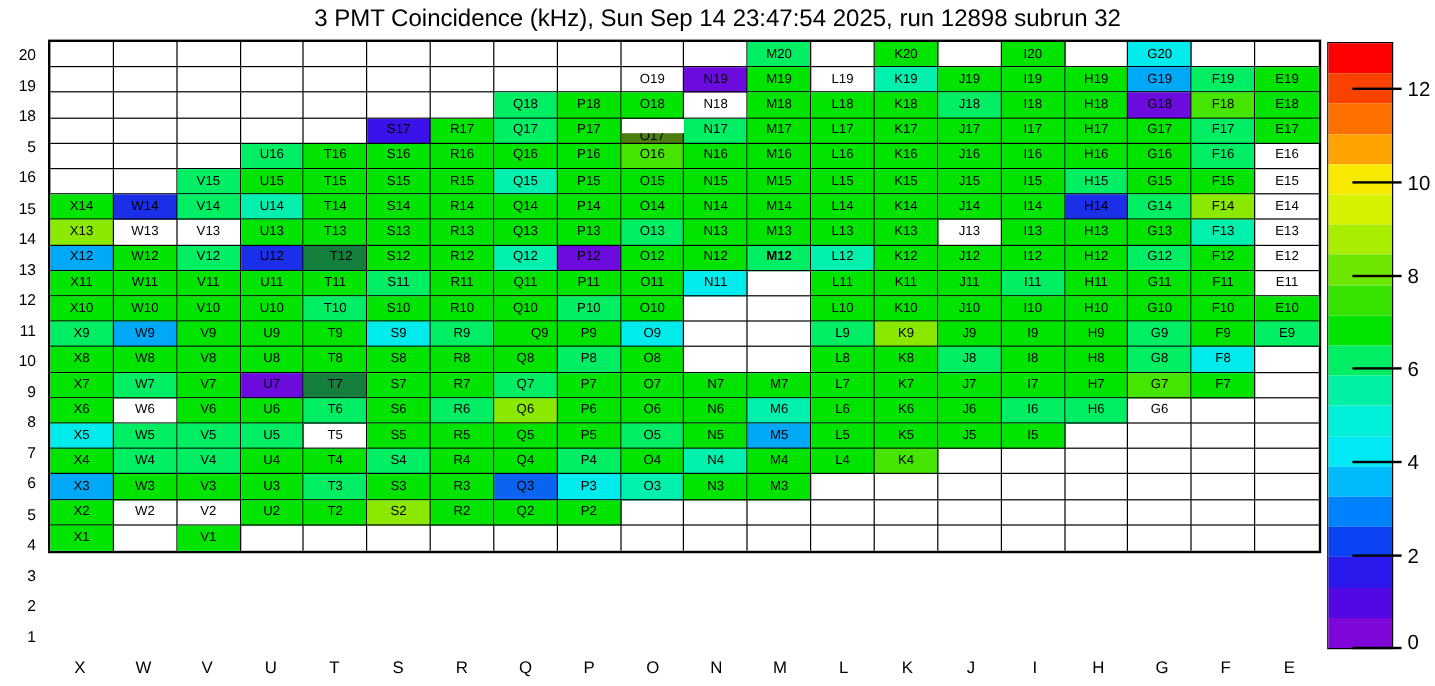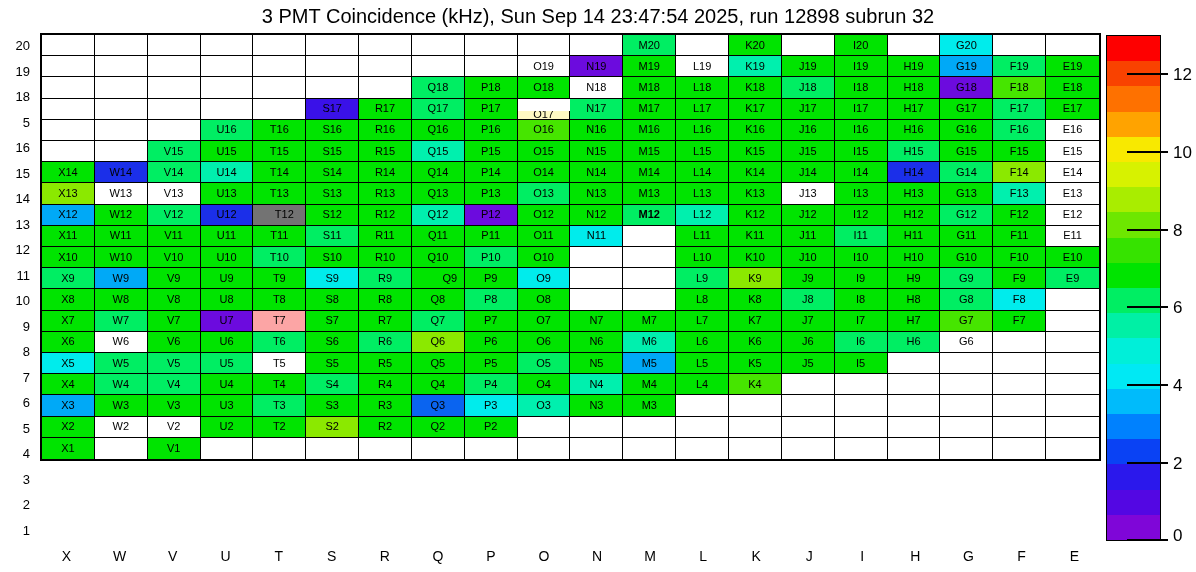--- a/index.html
+++ b/index.html
@@ -201,21 +201,21 @@
     </div>
     <div class="cell" style="background: rgb(0, 228, 0);">
       <span>R17</span>
     </div>
     <div class="cell" style="background: rgb(0, 238, 99);">
       <span>Q17</span>
     </div>
     <div class="cell" style="background: rgb(0, 228, 0);">
       <span>P17</span>
     </div>
-    <div class="cell" style="background: #fef9c3; margin-top: 12px;">
+    <div class="cell" style="background: #4d7c0f; margin-top: 12px;">
       <span>O17</span>
     </div>
     <div class="cell" style="background: rgb(0, 238, 99);">
       <span>N17</span>
     </div>
     <div class="cell" style="background: rgb(0, 228, 0);">
       <span>M17</span>
     </div>
     <div class="cell" style="background: rgb(0, 228, 0);">
       <span>L17</span>
@@ -476,21 +476,21 @@
     </div>
     <div class="cell" style="background: rgb(0, 228, 0);">
       <span>W12</span>
     </div>
     <div class="cell" style="background: rgb(0, 238, 99);">
       <span>V12</span>
     </div>
     <div class="cell" style="background: rgb(27, 47, 233);">
       <span>U12</span>
     </div>
-    <div class="cell" style="background: #737373; padding-left: 10px;">
+    <div class="cell" style="background: #15803d; padding-left: 10px;">
       <span>T12</span>
     </div>
     <div class="cell" style="background: rgb(0, 228, 0);">
       <span>S12</span>
     </div>
     <div class="cell" style="background: rgb(0, 228, 0);">
       <span>R12</span>
     </div>
     <div class="cell" style="background: rgb(0, 240, 174);">
       <span>Q12</span>
@@ -760,21 +760,21 @@
     </div>
     <div class="cell" style="background: rgb(0, 238, 99);">
       <span>W7</span>
     </div>
     <div class="cell" style="background: rgb(0, 228, 0);">
       <span>V7</span>
     </div>
     <div class="cell" style="background: rgb(108, 11, 222);">
       <span>U7</span>
     </div>
-    <div class="cell" style="background: #fca5a5;">
+    <div class="cell" style="background: #15803d;">
       <span>T7</span>
     </div>
     <div class="cell" style="background: rgb(0, 228, 0);">
       <span>S7</span>
     </div>
     <div class="cell" style="background: rgb(0, 228, 0);">
       <span>R7</span>
     </div>
     <div class="cell" style="background: rgb(0, 238, 99);">
       <span>Q7</span>

